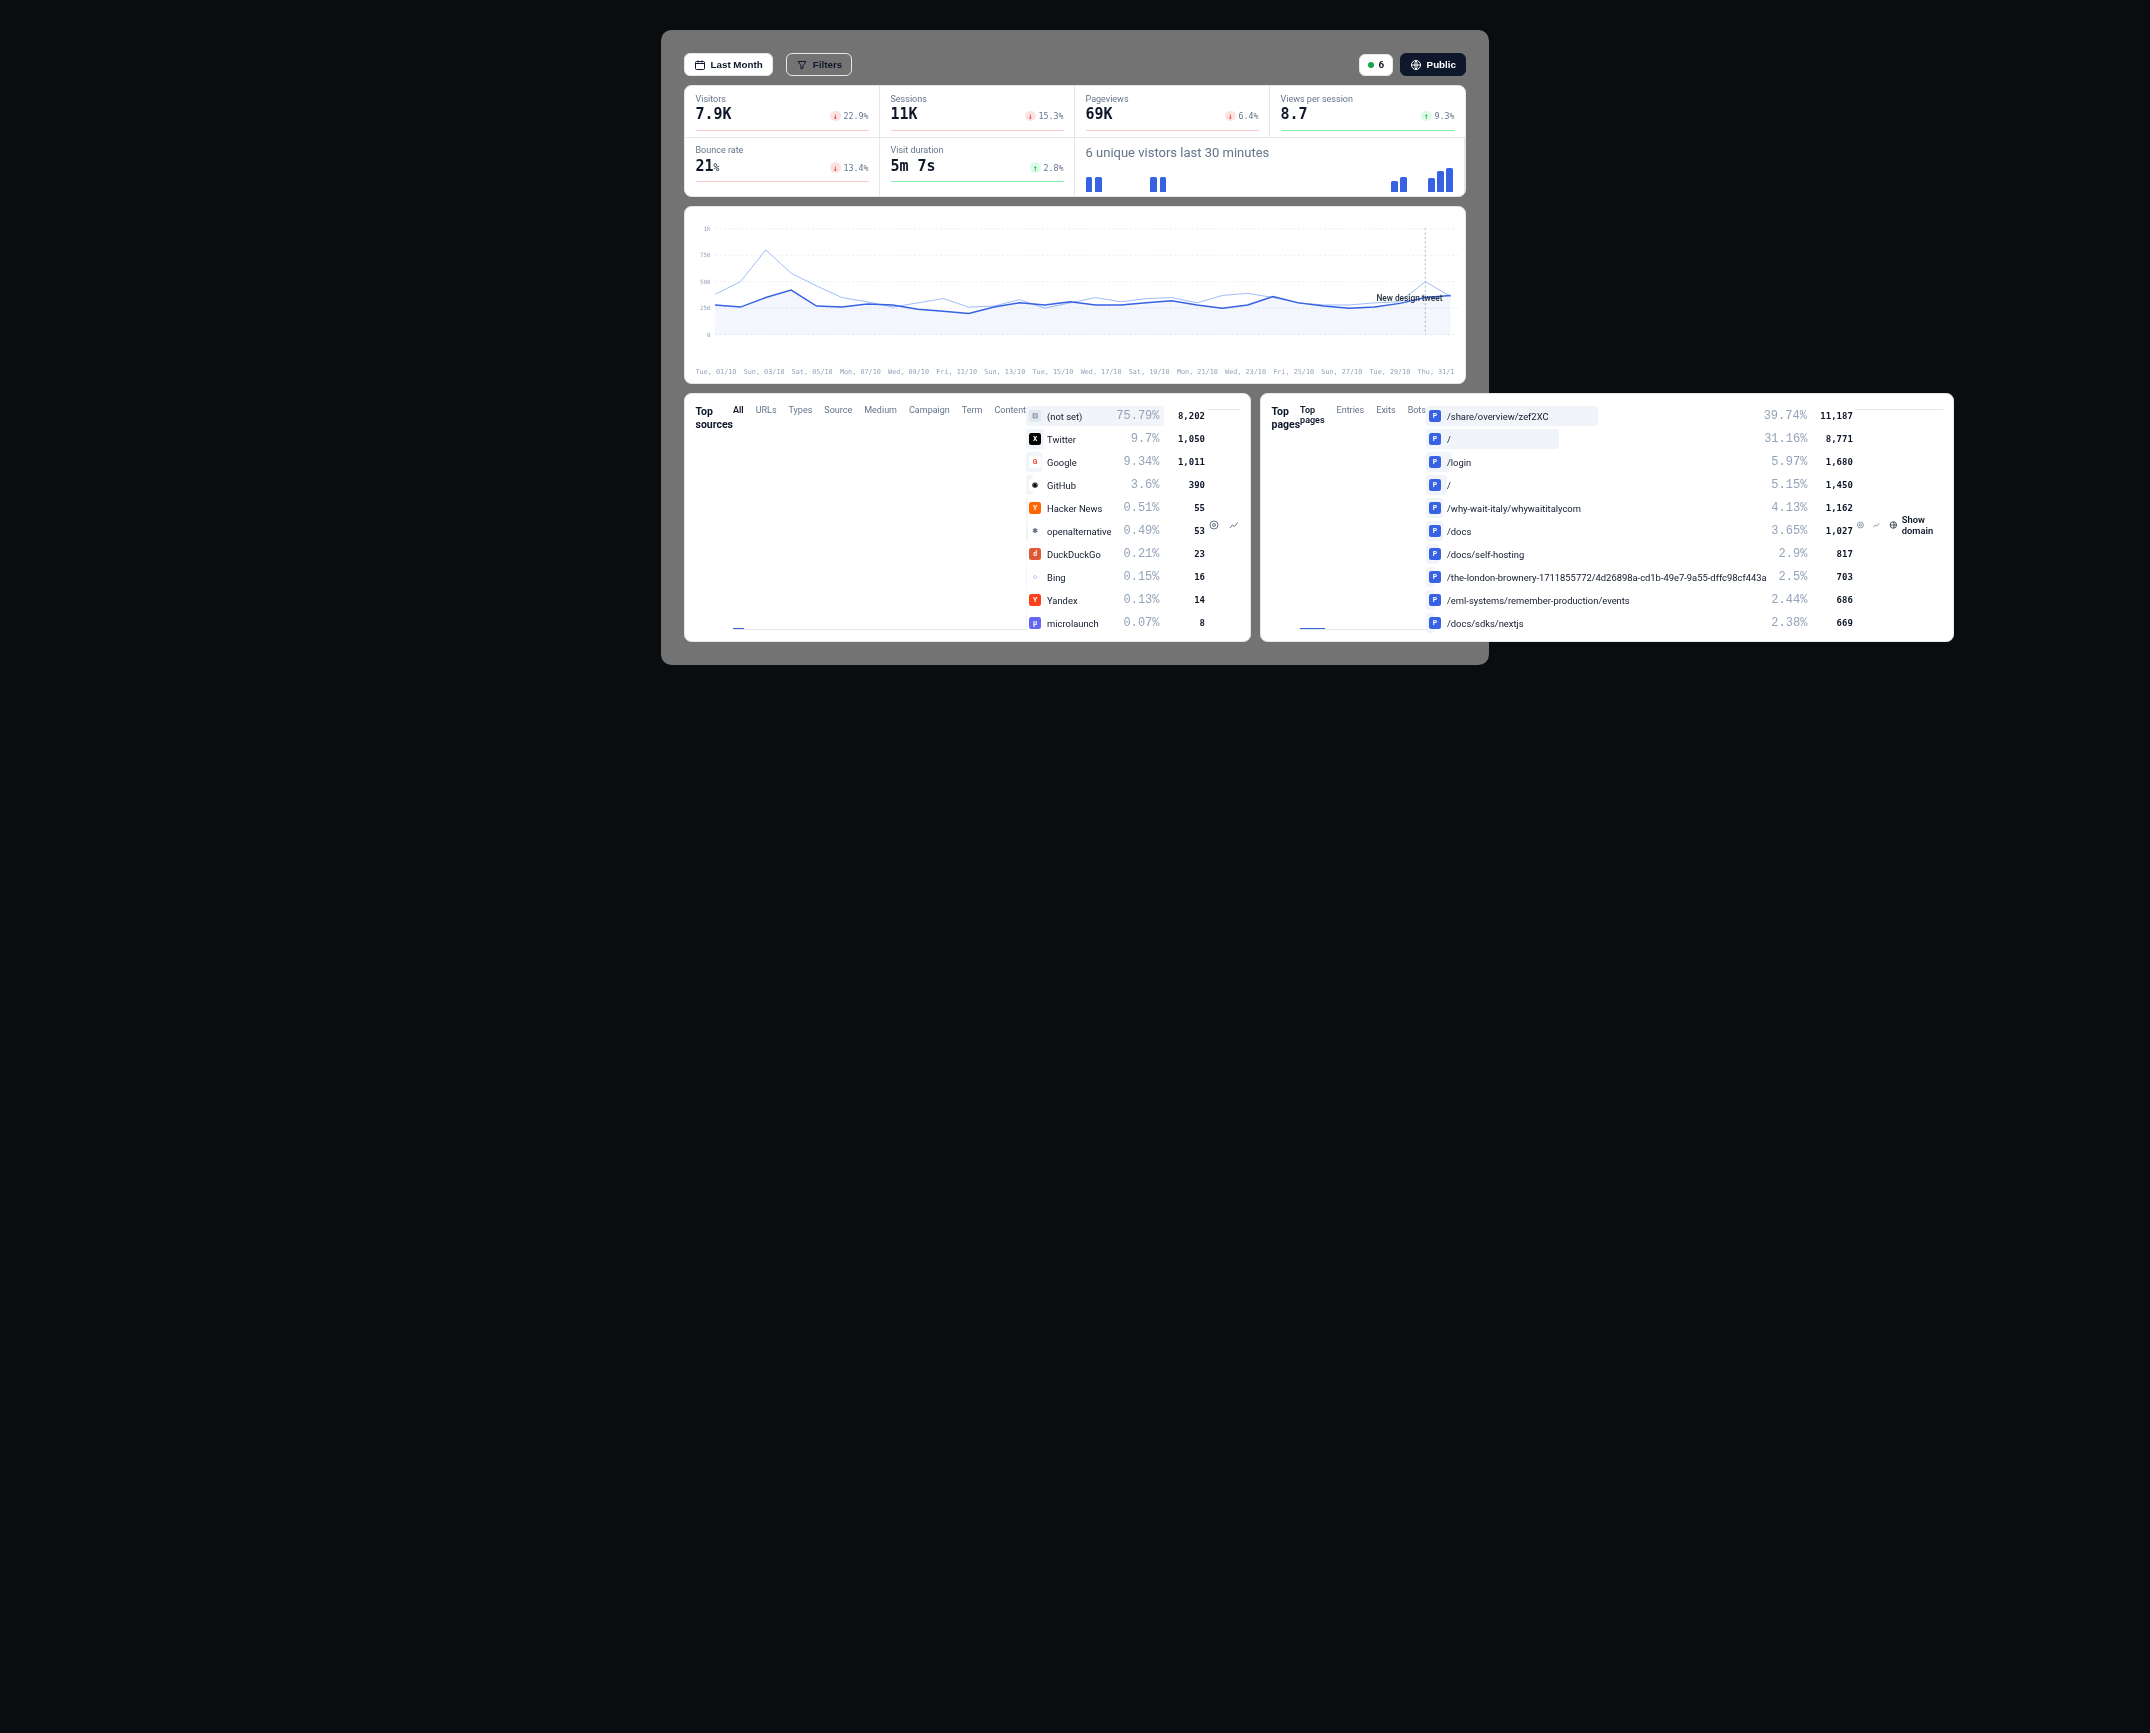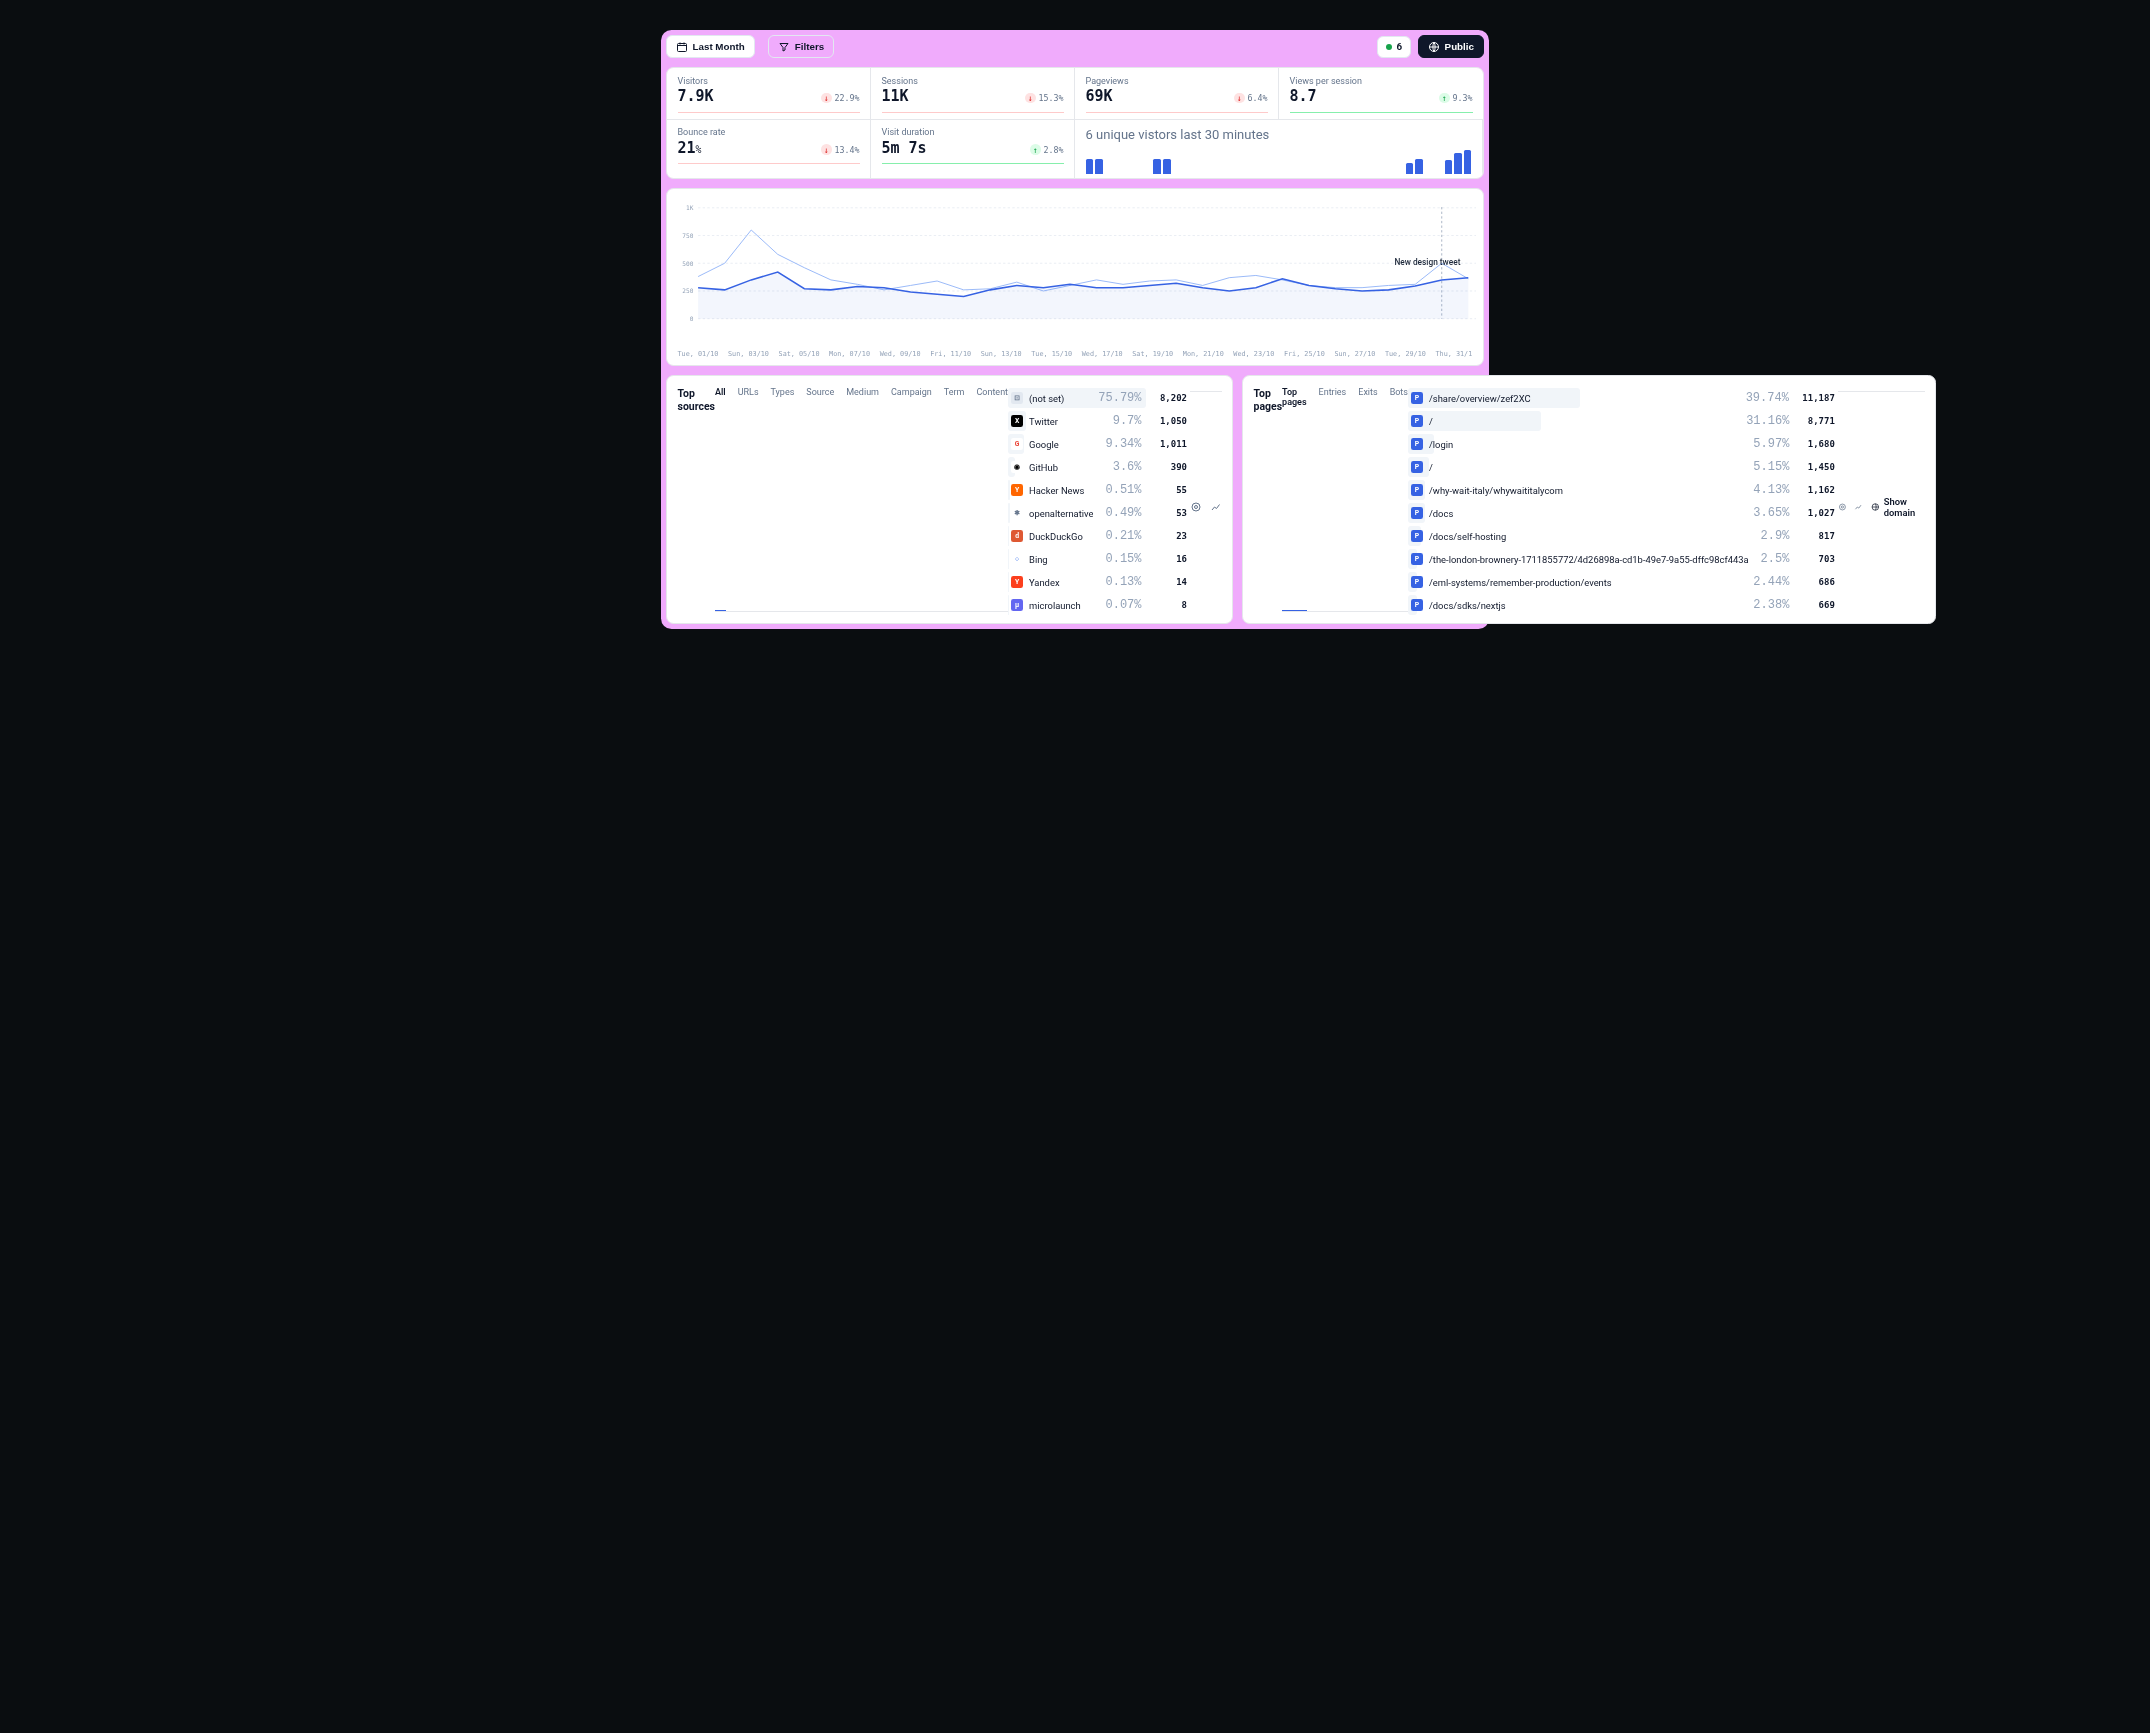--- a/index.html
+++ b/index.html
@@ -4,23 +4,23 @@
 <style>
 * { box-sizing: border-box; margin: 0; padding: 0; }
 body {
   font-family: -apple-system, BlinkMacSystemFont, "Segoe UI", Roboto, sans-serif;
   background: #0a0d10;
   padding: 30px;
   font-size: 9.8px;
   color: #0f172a;
 }
 .dashboard {
-  background: #f0abfc;
+  background: #737373;
   border-radius: 10.5px;
-  padding: 5px;
+  padding: 23px;
   max-width: 828px;
   margin: 0 auto;
 }
 .toolbar {
   display: flex;
   align-items: center;
   gap: 7.5px;
   margin-bottom: 9px;
 }
 .btn {
@@ -83,21 +83,21 @@
 .realtime-label { color: #64748b; font-size: 13px; margin-bottom: 7.5px; }
 .bars { display: flex; align-items: flex-end; gap: 2.3px; height: 24px; }
 .bars span { display: block; flex: 1; background: #3662e3; border-radius: 1.5px 1.5px 0 0; }
 
 .chart-card {
   background: #fff; border: 0.8px solid #e5e7eb; border-radius: 7.5px;
   margin-top: 9px; padding: 7.5px; position: relative;
 }
 .chart-svg { width: 100%; height: 151px; }
 .annotation {
-  position: absolute; top: 68px; right: 22.6px;
+  position: absolute; top: 86px; right: 22.6px;
   font-size: 8.3px; color: #1e293b; font-weight: 500;
 }
 .x-axis { display: flex; justify-content: space-between; font-family: ui-monospace, Menlo, monospace; font-size: 6.8px; color: #94a3b8; padding: 0 3px; }
 
 .panels { display: grid; grid-template-columns: 1fr 1fr; gap: 9px; margin-top: 9px; }
 .panel { background: #fff; border: 0.8px solid #e5e7eb; border-radius: 7.5px; padding: 10.5px 10.5px 6px 10.5px; display: flex; flex-direction: row; }
 .panel h3 { font-size: 10.5px; font-weight: 700; margin-bottom: 6px; }
 .tabs { display: flex; gap: 12px; border-bottom: 0.8px solid #e5e7eb; margin-bottom: 4.5px; }
 .tabs span { font-size: 9px; color: #64748b; padding-bottom: 4.5px; cursor: pointer; }
 .tabs span.active { color: #0f172a; font-weight: 600; border-bottom: 1.5px solid #3662e3; }

